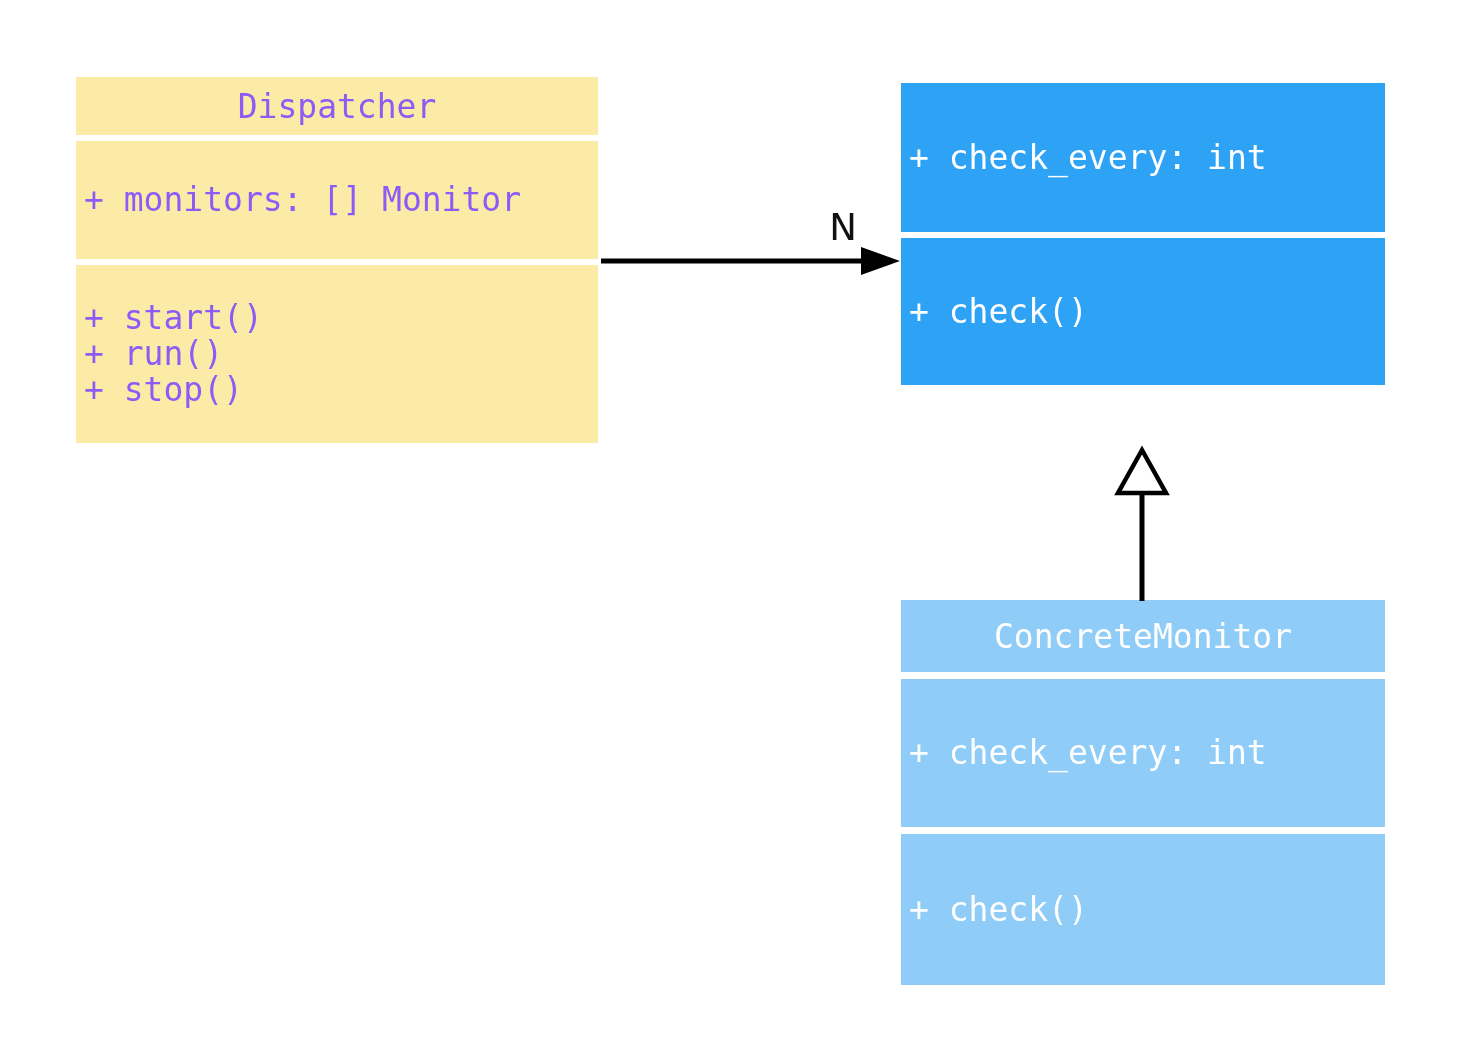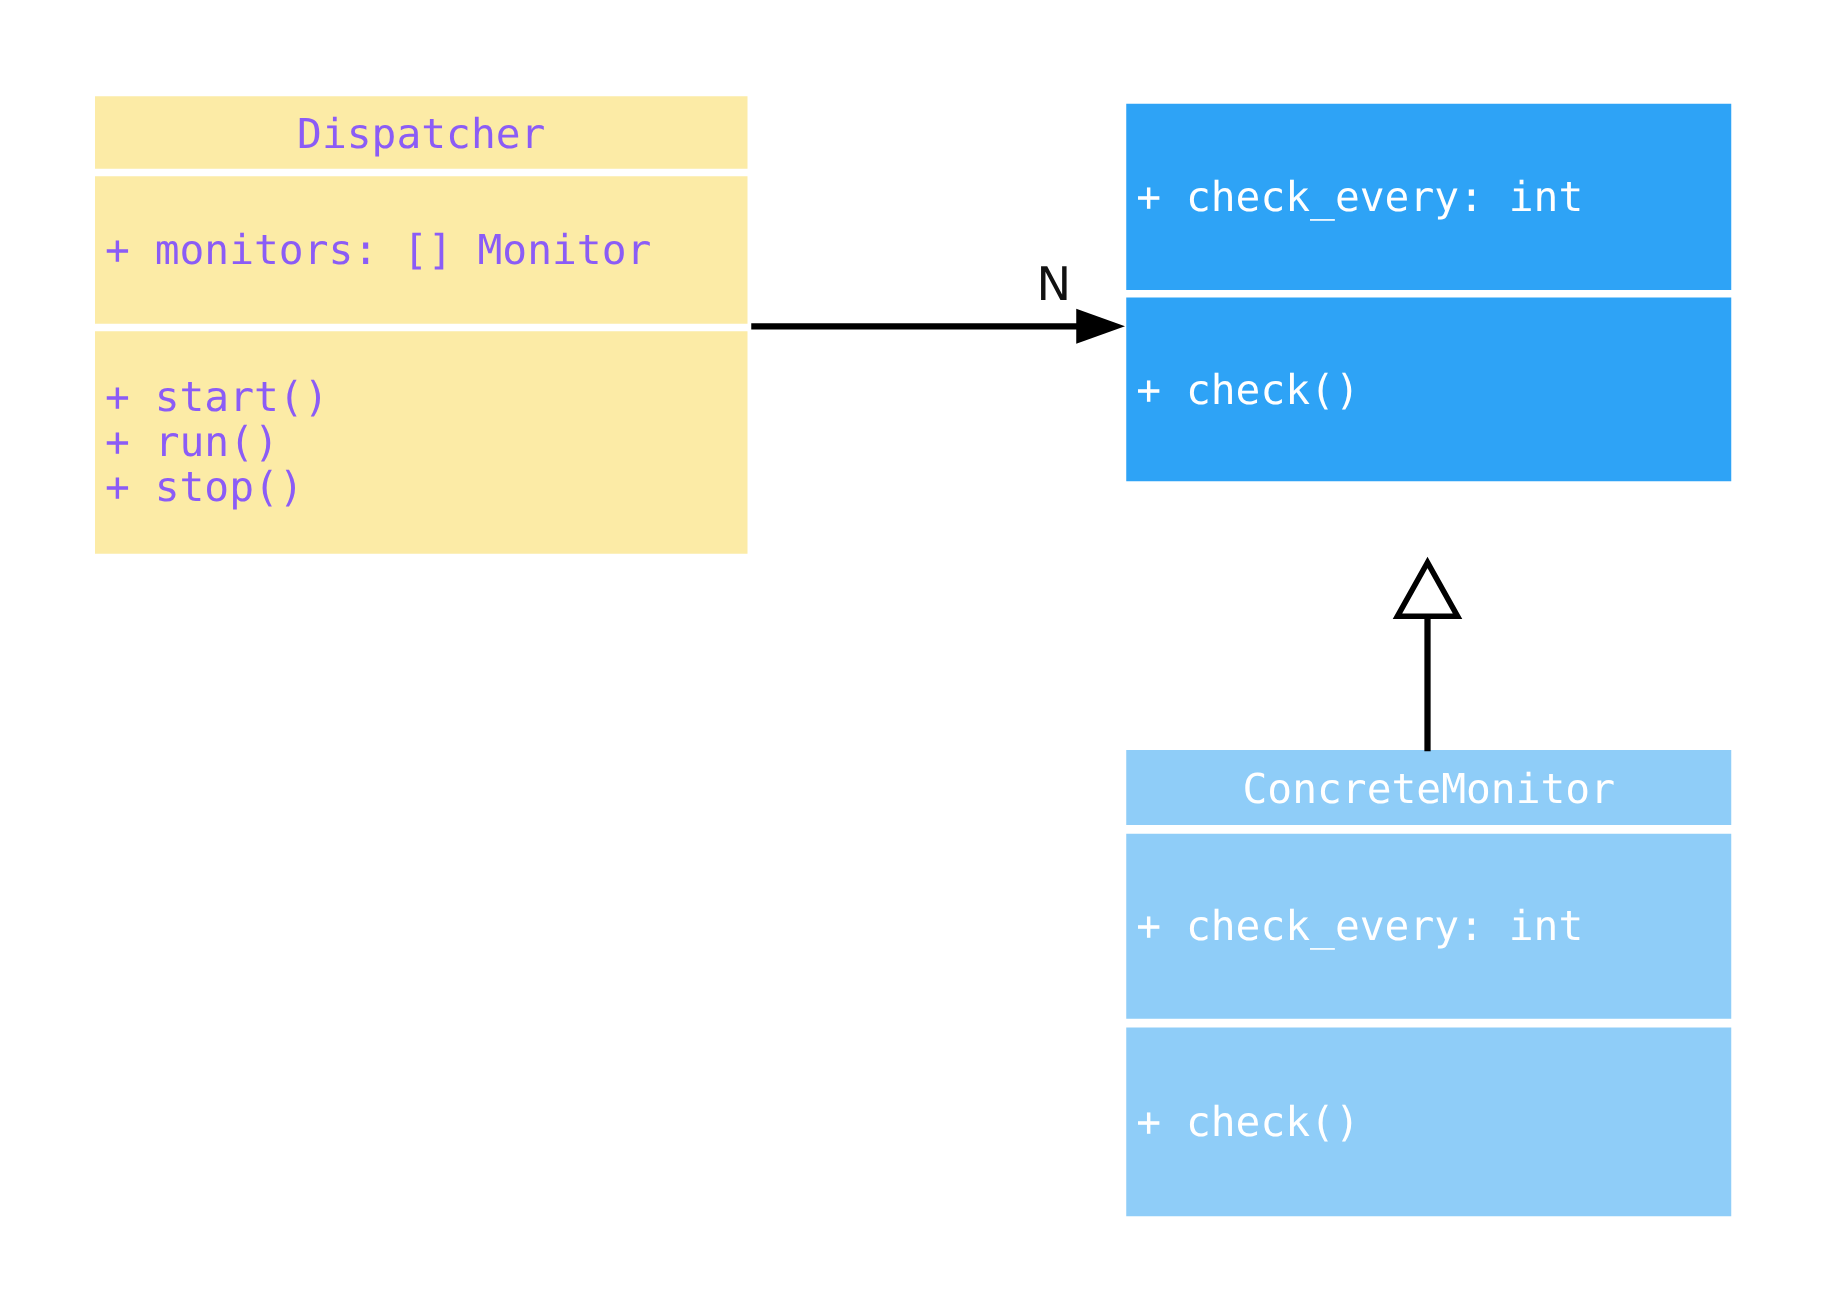--- a/index.html
+++ b/index.html
@@ -48,21 +48,21 @@
   .c-dispatcher .method-sec { height: 178px; margin-top: 6px; }
   
   .c-monitor { left: 901px; top: 77px; width: 484px; }
   .c-monitor .sec { background: #2ea3f6; color: #ffffff; }
   .c-monitor .title-sec  { height: 58px; font-style: italic; }
   .c-monitor .attr-sec   { height: 149px; margin-top: 6px; }
   .c-monitor .method-sec { height: 147px; margin-top: 6px; }
   
   .c-concretemonitor { left: 901px; top: 600px; width: 484px; }
   .c-concretemonitor .sec { background: #8fcdf8; color: #ffffff; }
-  .c-concretemonitor .title-sec  { height: 60px; }
+  .c-concretemonitor .title-sec  { height: 72px; }
   .c-concretemonitor .attr-sec   { height: 148px; margin-top: 7px; }
   .c-concretemonitor .method-sec { height: 151px; margin-top: 7px; }
 
   #edge-layer {
     position: absolute;
     left: 0; top: 0;
     width: 1463px;
     height: 1048px;
     pointer-events: none;
   }

